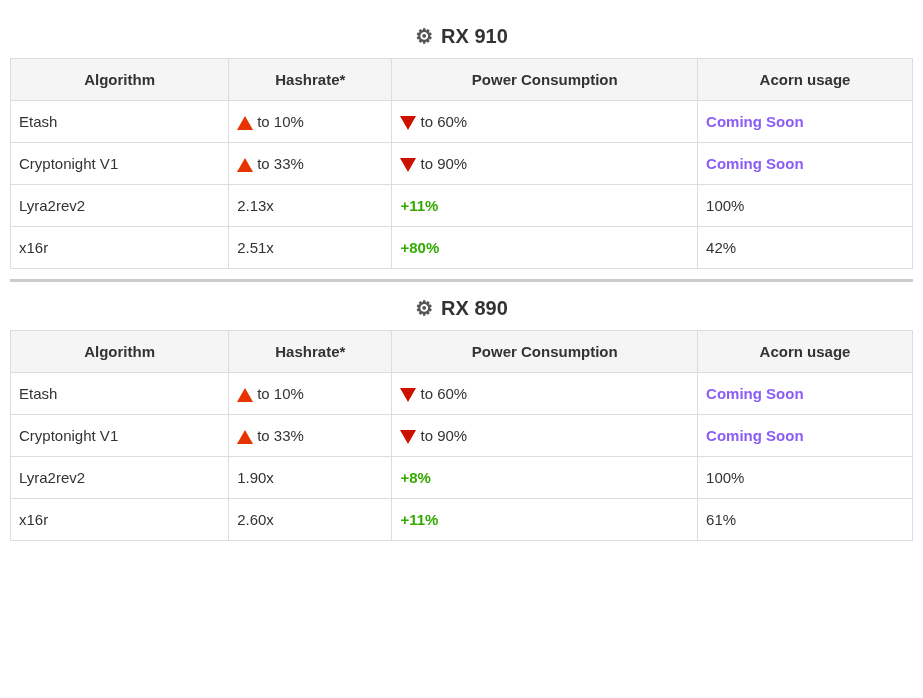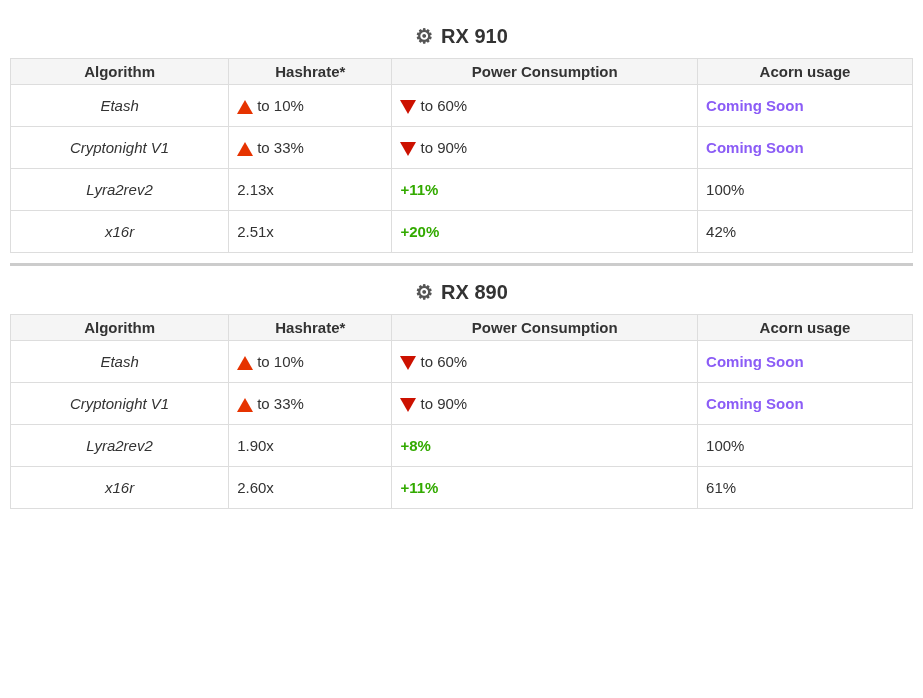--- a/index.html
+++ b/index.html
@@ -35,35 +35,33 @@
     table {
       width: 100%;
       border-collapse: collapse;
       border: 1px solid #ddd;
     }
 
     th {
       background: #f5f5f5;
       font-weight: bold;
       text-align: center;
-      padding: 4px 8px;
+      padding: 12px 8px;
       border: 1px solid #ddd;
       font-size: 15px;
     }
 
     td {
       text-align: left;
       padding: 12px 8px;
       border: 1px solid #ddd;
       font-size: 15px;
     }
 
     td:first-child {
-      text-align: center;
-      font-style: italic;
     }
 
     .arrow-up {
       display: inline-block;
       width: 0;
       height: 0;
       border-left: 8px solid transparent;
       border-right: 8px solid transparent;
       border-bottom: 14px solid #e63300;
       margin-right: 4px;
@@ -129,21 +127,21 @@
           </tr>
           <tr>
             <td>Lyra2rev2</td>
             <td><span>2.13x</span></td>
             <td><span class="green">+11%</span></td>
             <td><span>100%</span></td>
           </tr>
           <tr>
             <td>x16r</td>
             <td><span>2.51x</span></td>
-            <td><span class="green">+20%</span></td>
+            <td><span class="green">+80%</span></td>
             <td><span>42%</span></td>
           </tr>
         </tbody>
       </table>
     </div>
     <div class="section">
       <div class="section-divider"></div>
       <div class="section-title">
     <span class="gear-icon">⚙</span>
     <span>RX 890</span>

